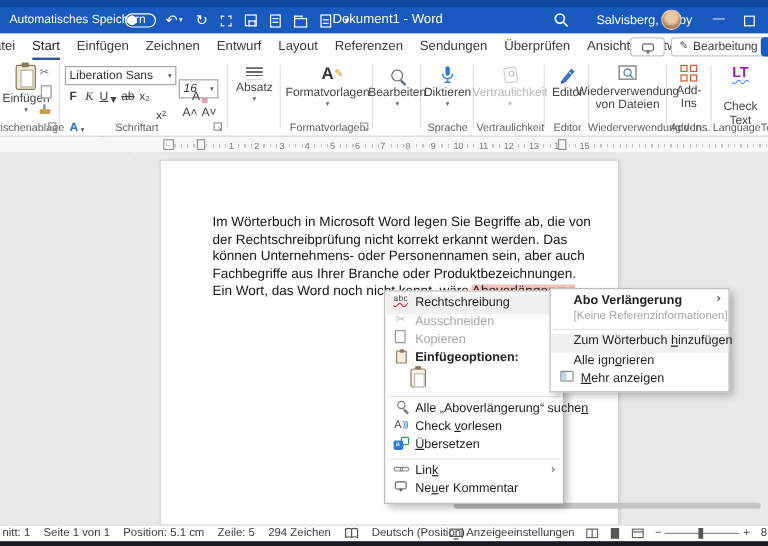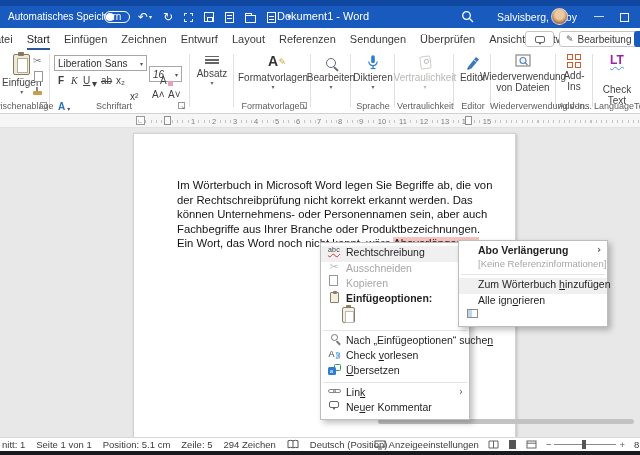--- a/index.html
+++ b/index.html
@@ -435,21 +435,21 @@
       <span class="mtext">Einfügeoptionen:</span>
     </div>
     <div class="mrow" style="min-height:20px; padding-left:21px;">
       <span class="ic-clip-lg"></span>
     </div>
     <div class="msep"></div>
     <div class="mrow">
       <span class="micon">
           <span class="ic-mag"></span>
         </span>
-      <span class="mtext"><span>Nach „Einfügeoptionen“ suche</span><span class="ak">n</span><span></span></span>
+      <span class="mtext"><span>Alle „Aboverlängerung“ suche</span><span class="ak">n</span><span></span></span>
     </div>
     <div class="mrow">
       <span class="micon">
           <span class="ic-read">A<i>)))</i></span>
         </span>
       <span class="mtext"><span>Check </span><span class="ak">v</span><span>orlesen</span></span>
     </div>
     <div class="mrow">
       <span class="micon">
           <span class="ic-tr">
@@ -490,20 +490,21 @@
     <div class="mrow hover" style="min-height:16px; padding-left:19px;">
       <span class="mtext"><span>Zum Wörterbuch </span><span class="ak">h</span><span>inzufügen</span></span>
     </div>
     <div class="mrow" style="min-height:15px; padding-left:19px;">
       <span class="mtext"><span>Alle ign</span><span class="ak">o</span><span>rieren</span></span>
     </div>
     <div class="mrow" style="min-height:14px;">
       <span class="micon">
           <span class="ic-win"></span>
         </span>
+      <span class="mtext"><span></span><span class="ak">M</span><span>ehr anzeigen</span></span>
     </div>
   </div>
 
   <div class="statusbar">
     <div class="ss-left">
       <span class="ss-item">nitt: 1</span>
       <span class="ss-item">Seite 1 von 1</span>
       <span class="ss-item">Position: 5.1 cm</span>
       <span class="ss-item">Zeile: 5</span>
       <span class="ss-item">294 Zeichen</span>

